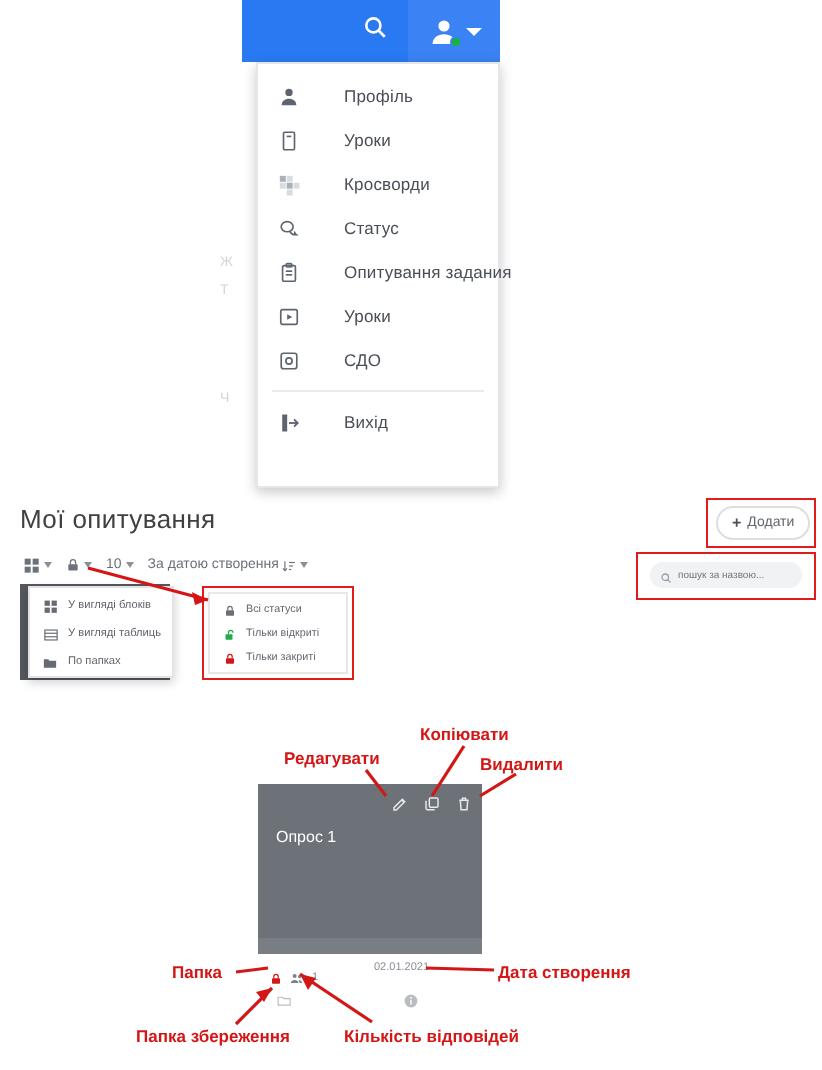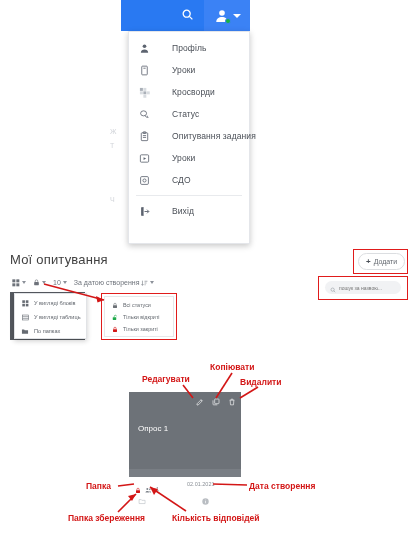--- a/index.html
+++ b/index.html
@@ -193,21 +193,21 @@
   .card-actions {
     position: absolute; right: 5px; top: 5px;
     display: flex; gap: 7px;
   }
   .card-actions .ca-ic {
     width: 9px; height: 9px; color: #e8e9eb; cursor: pointer;
     display: flex; align-items: center; justify-content: center;
   }
   .card-title {
     position: absolute; left: 9px; top: 22px;
-    font-size: 8px; color: #ffffff; margin-top: 10px;
+    font-size: 8px; color: #ffffff;
   }
   .card-strip {
     position: absolute; left: 0; bottom: 0;
     width: 100%; height: 8px; background: #797e84;
   }
 
   
   .card-meta {
     position: absolute; left: 129px; top: 480px;
     width: 112px; height: 22px;

